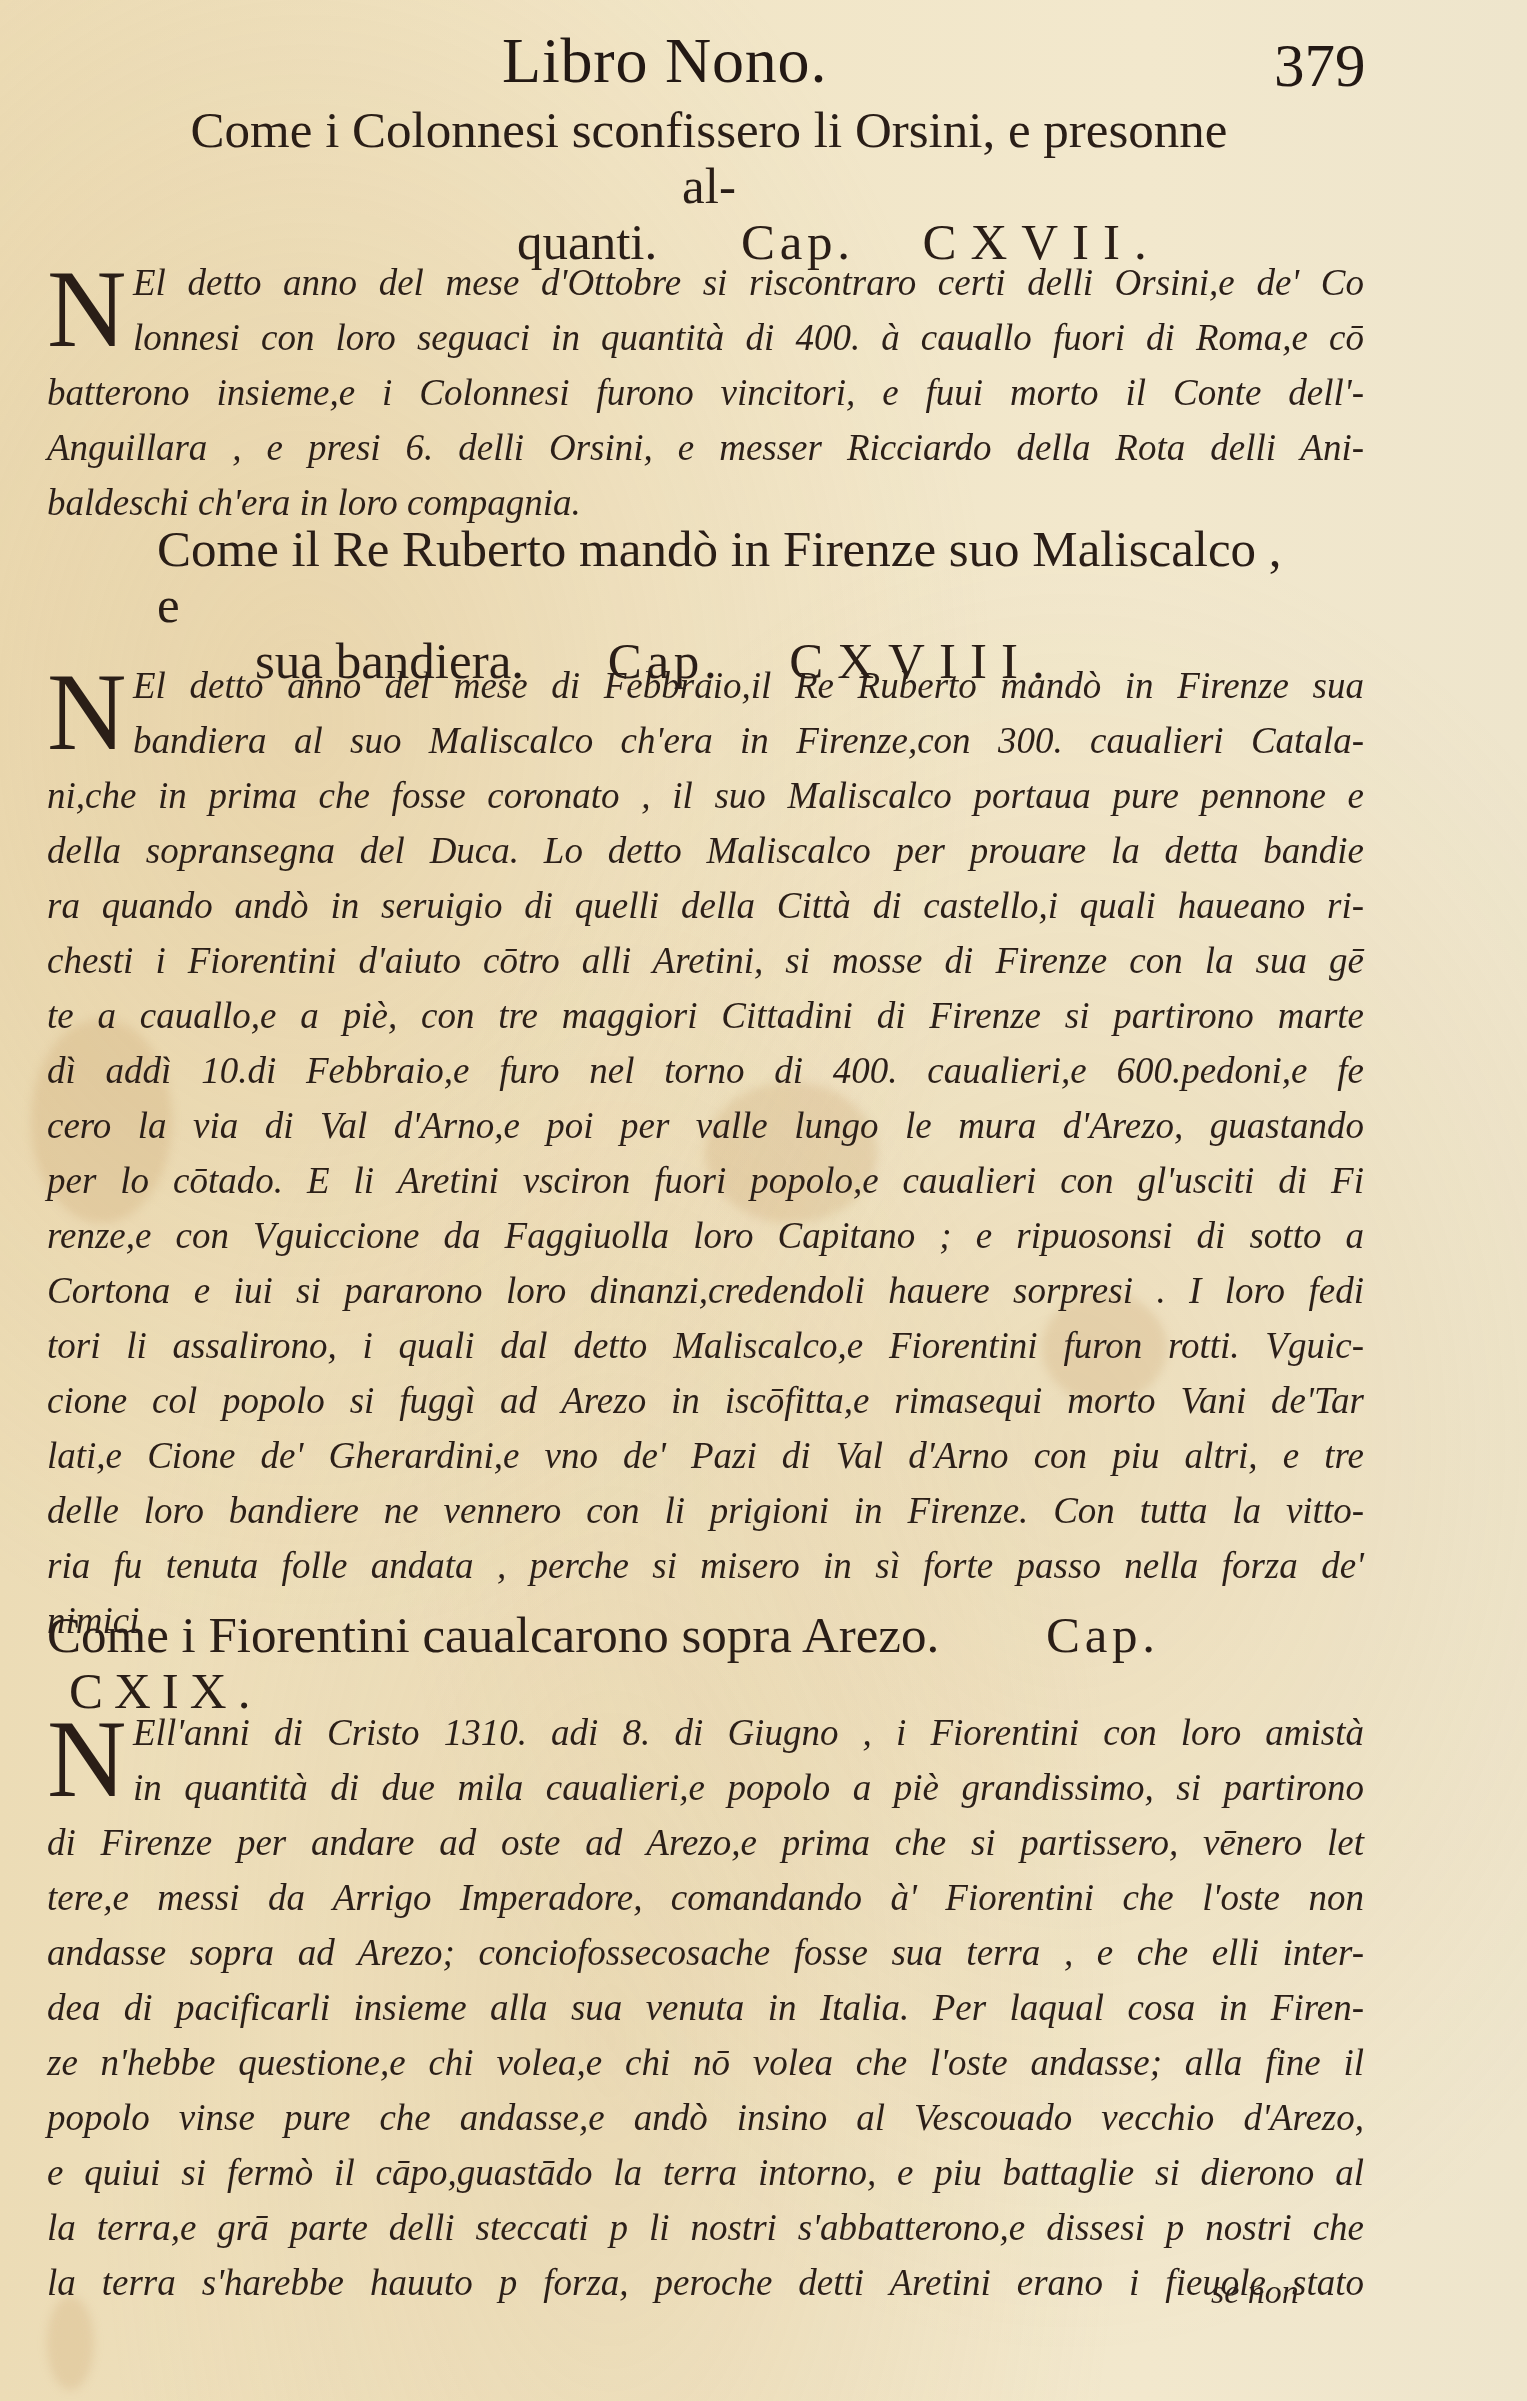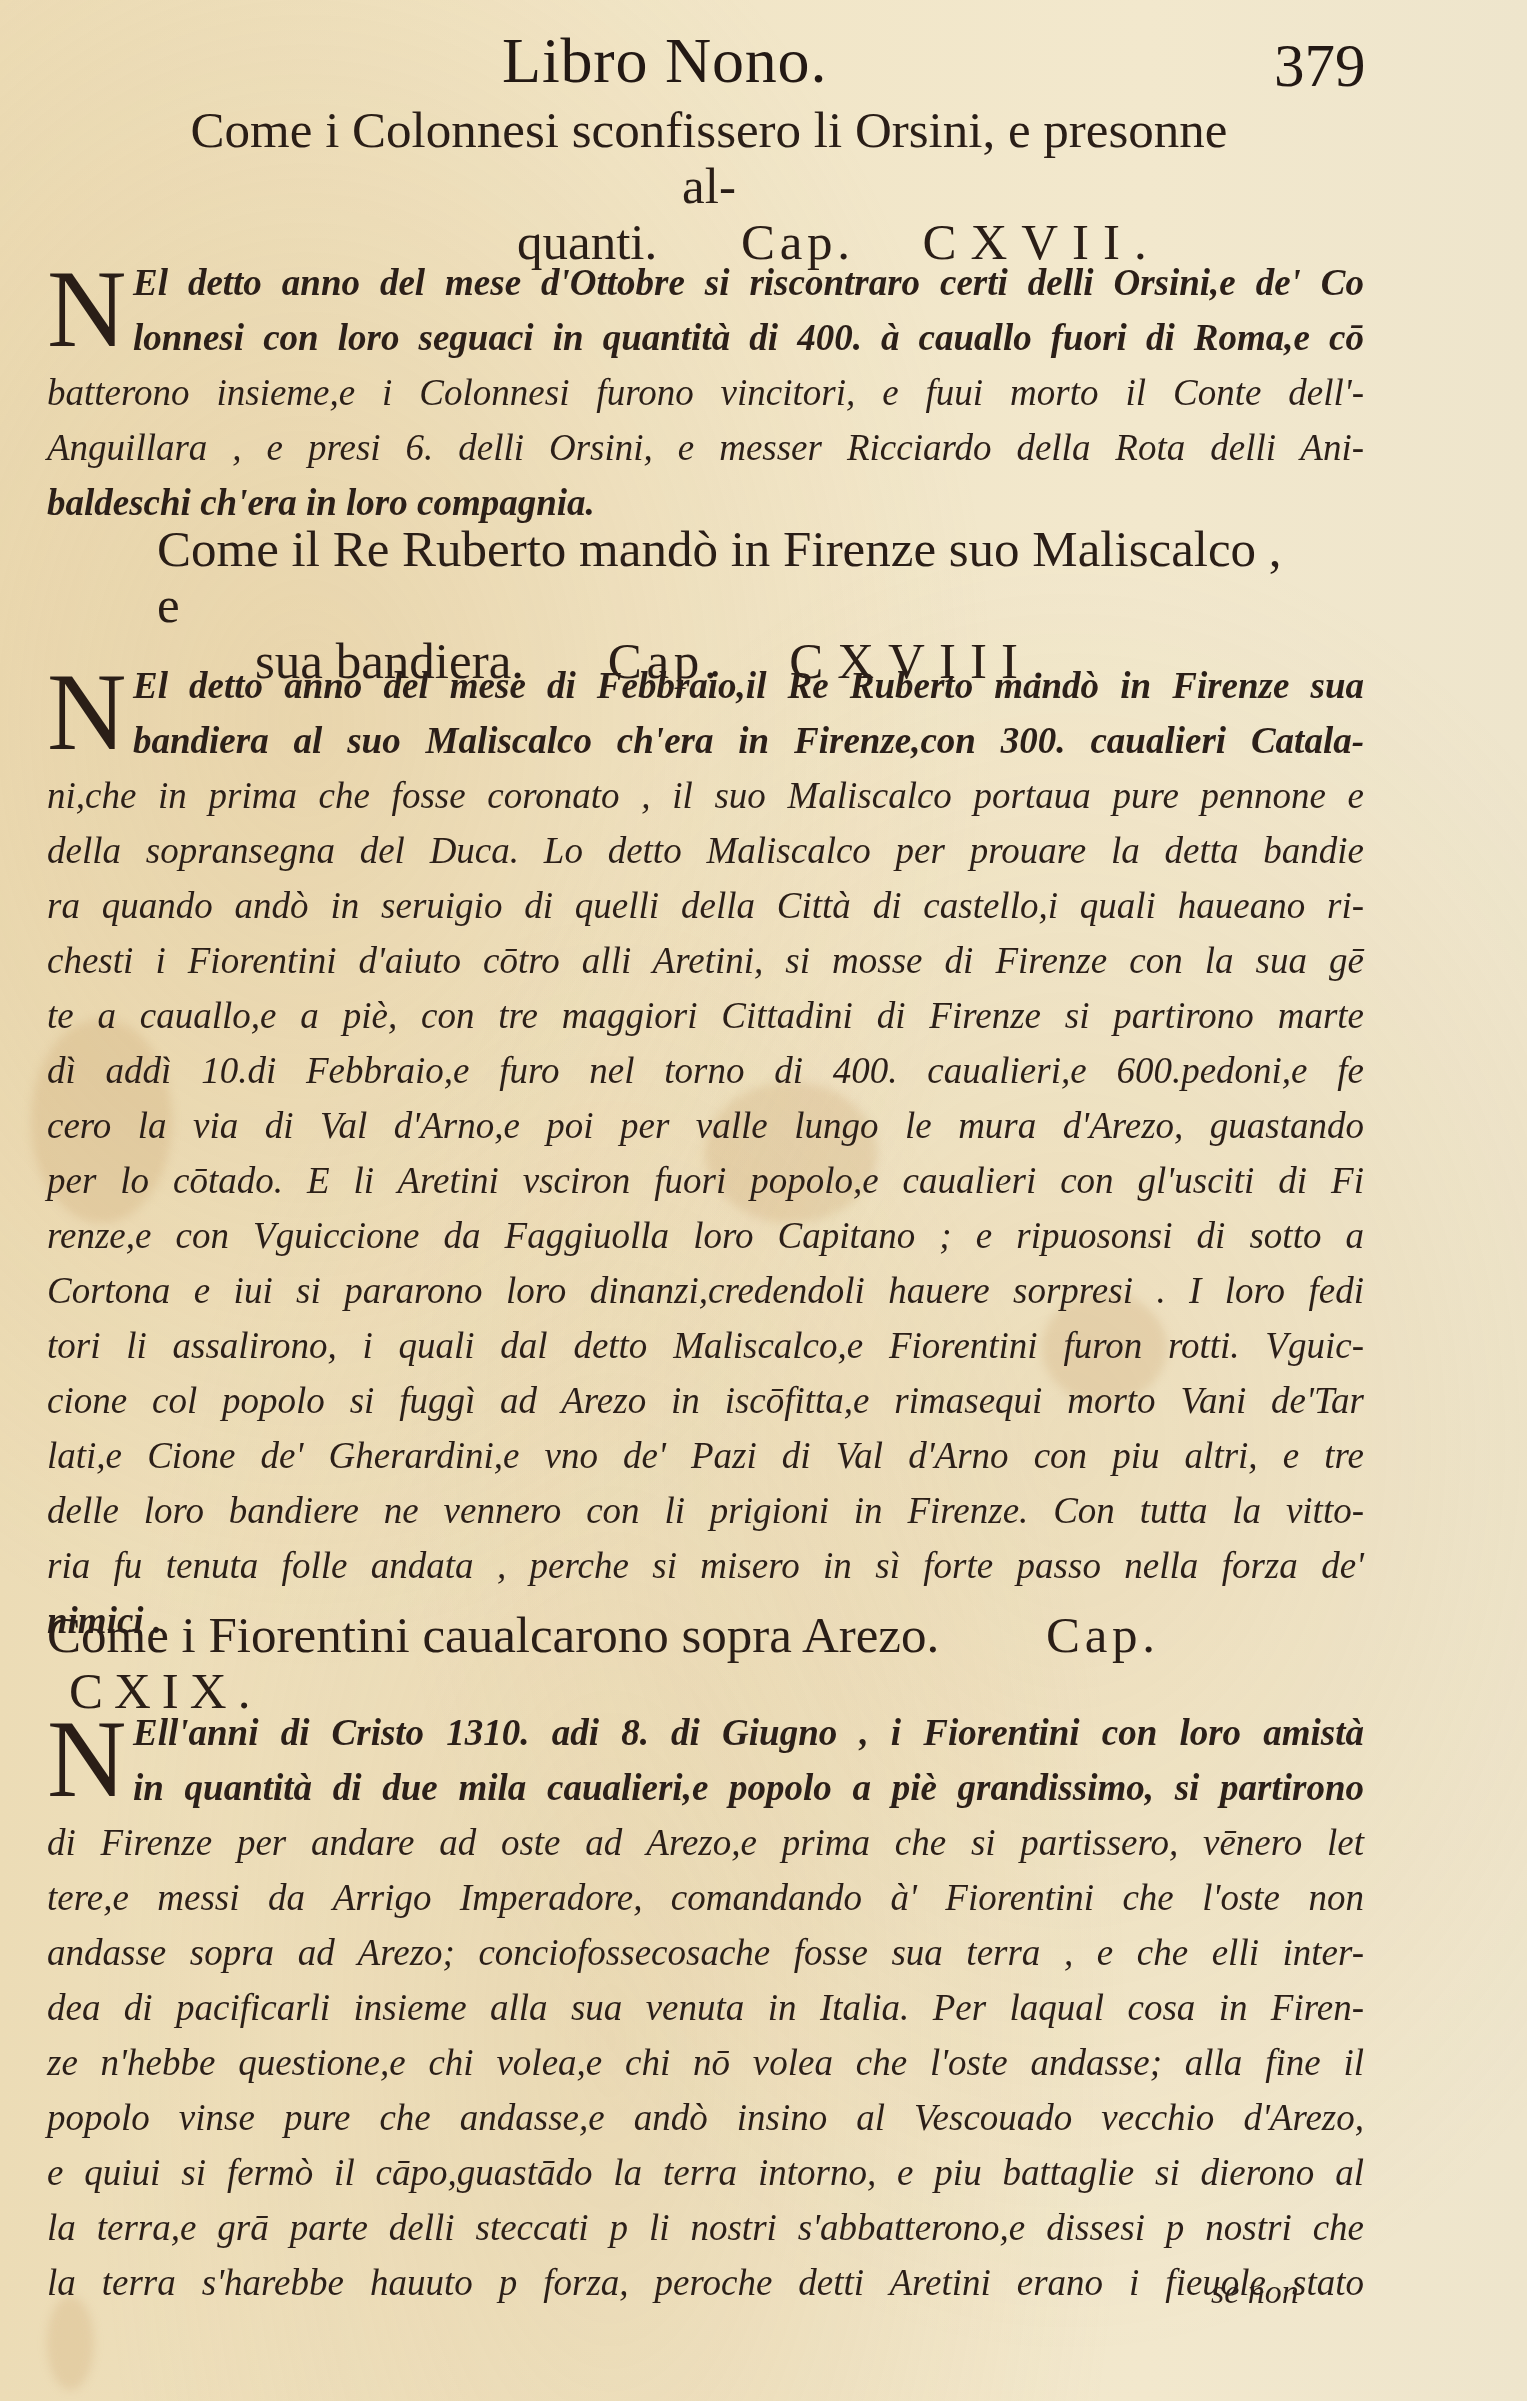--- a/index.html
+++ b/index.html
@@ -79,25 +79,23 @@
       color: #2b1f18;
     }
     .para .line {
       display: block;
       white-space: nowrap;
       text-align: justify;
       text-align-last: justify;
     }
     .para .line.last {
       text-align-last: left;
-      font-weight: bold;
     }
     .para .line.indent {
       padding-left: 86px;
-      font-weight: bold;
     }
     .dropcap {
       position: absolute;
       left: 0;
       top: 3.1px;
       font-family: "Liberation Serif", serif;
       font-style: normal;
       font-size: 110px;
       line-height: 102px;
       color: #2a1e17;

